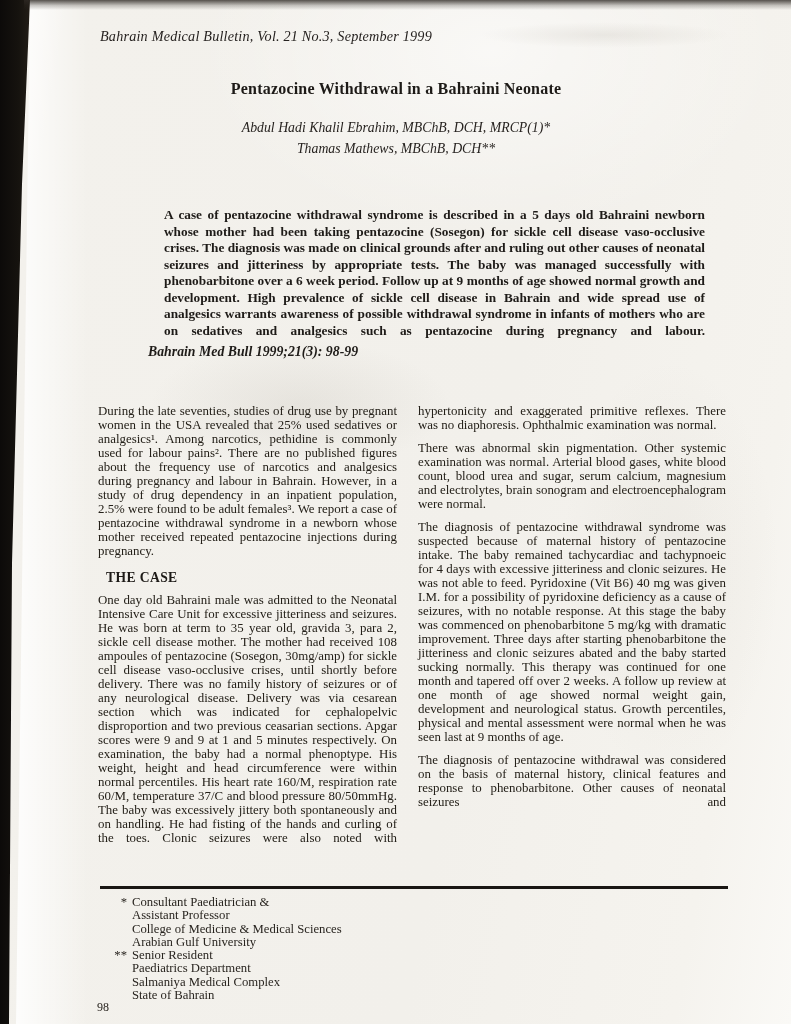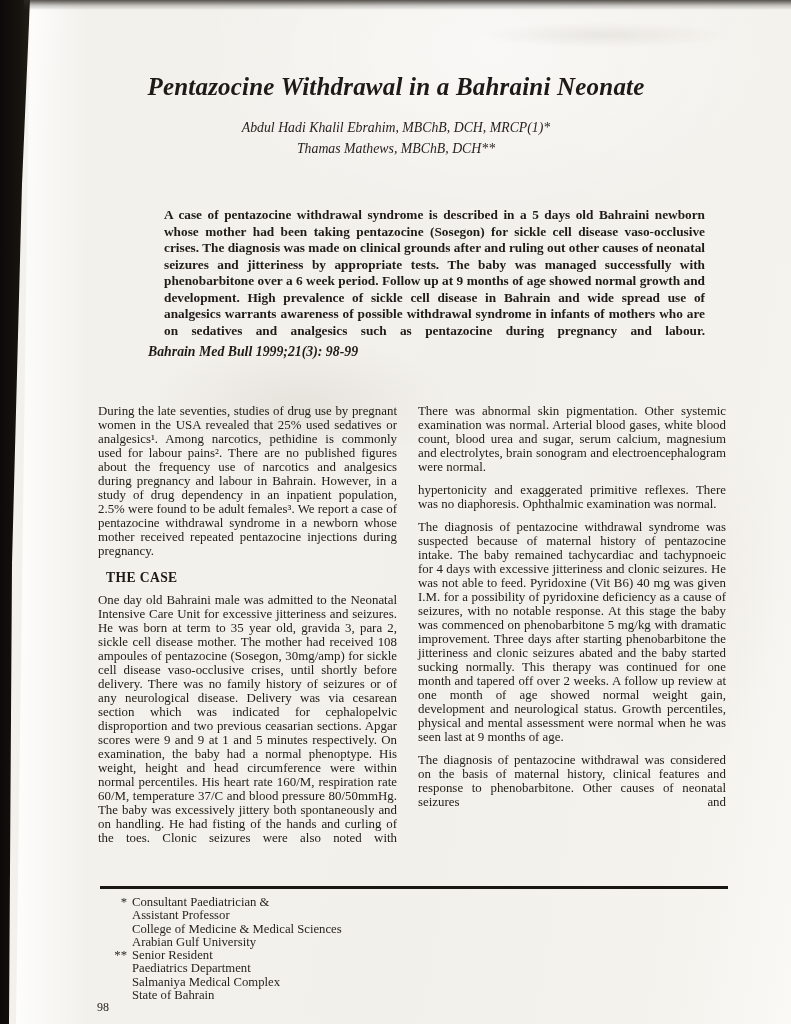--- a/index.html
+++ b/index.html
@@ -49,24 +49,23 @@
     left: 560px; top: 360px; width: 220px; height: 420px;
     background: radial-gradient(ellipse closest-side, rgba(150,142,128,0.08), rgba(150,142,128,0));
   }
 
   .journal-header {
     position: absolute; left: 100px; top: 28px;
     font-style: italic; font-size: 14.2px; letter-spacing: 0.2px;
     color: #262220;
   }
   .title {
-    position: absolute; left: 46px; top: 73px; width: 700px; margin: 0;
-    text-align: center; font-size: 25px; font-weight: bold; letter-spacing: 0.2px;
+    position: absolute; left: 46px; top: 80px; width: 700px; margin: 0;
+    text-align: center; font-size: 16px; font-weight: bold; letter-spacing: 0.2px;
     color: #1d1a17;
-    font-style: italic;
   }
   .author {
     position: absolute; left: 46px; width: 700px;
     text-align: center; font-style: italic; font-size: 13.8px; color: #272320;
   }
   .a1 { top: 120px; }
   .a2 { top: 141px; }
 
   .abstract {
     position: absolute; left: 148px; top: 191px; width: 541px; margin: 16px;
@@ -108,39 +107,40 @@
 <body>
 
 <div class="scan">
   <div class="edge-left"></div>
   <div class="edge-left-highlight"></div>
   <div class="edge-top"></div>
   <div class="showthrough st1"></div>
   <div class="showthrough st2"></div>
   <div class="showthrough st3"></div>
 
+  <div class="journal-header">Bahrain Medical Bulletin, Vol. 21 No.3, September 1999</div>
 
   <h1 class="title">Pentazocine Withdrawal in a Bahraini Neonate</h1>
 
   <div class="author a1">Abdul Hadi Khalil Ebrahim, MBChB, DCH, MRCP(1)*</div>
   <div class="author a2">Thamas Mathews, MBChB, DCH**</div>
 
   <p class="abstract">A case of pentazocine withdrawal syndrome is described in a 5 days old Bahraini newborn whose mother had been taking pentazocine (Sosegon) for sickle cell disease vaso-occlusive crises.  The diagnosis was made on clinical grounds after and ruling out other causes of neonatal seizures and jitteriness by appropriate tests.  The baby was managed successfully with phenobarbitone over a 6 week period.  Follow up at 9 months of age showed normal growth and development.  High prevalence of sickle cell disease in Bahrain and wide spread use of analgesics warrants awareness of possible withdrawal syndrome in infants of mothers who are on sedatives and analgesics such as pentazocine during pregnancy and labour.</p>
 
   <div class="citation">Bahrain Med Bull 1999;21(3): 98-99</div>
 
   <div class="col col-left">
     <p class="body-para">During the late seventies, studies of drug use by pregnant women in the USA revealed that 25% used sedatives or analgesics¹. Among narcotics, pethidine is commonly used for labour pains². There are no published figures about the frequency use of narcotics and analgesics during pregnancy and labour in Bahrain. However, in a study of drug dependency in an inpatient population, 2.5% were found to be adult females³. We report a case of pentazocine withdrawal syndrome in a newborn whose mother received repeated pentazocine injections during pregnancy.</p>
     <h2 class="section-heading">THE CASE</h2>
     <p class="body-para cont">One day old Bahraini male was admitted to the Neonatal Intensive Care Unit for excessive jitteriness and seizures. He was born at term to 35 year old, gravida 3, para 2, sickle cell disease mother. The mother had received 108 ampoules of pentazocine (Sosegon, 30mg/amp) for sickle cell disease vaso-occlusive crises, until shortly before delivery. There was no family history of seizures or of any neurological disease. Delivery was via cesarean section which was indicated for cephalopelvic disproportion and two previous ceasarian sections. Apgar scores were 9 and 9 at 1 and 5 minutes respectively. On examination, the baby had a normal phenoptype. His weight, height and head circumference were within normal percentiles. His heart rate 160/M, respiration rate 60/M, temperature 37/C and blood pressure 80/50mmHg. The baby was excessively jittery both spontaneously and on handling. He had fisting of the hands and curling of the toes. Clonic seizures were also noted with</p>
   </div>
 
   <div class="col col-right">
+    <p class="body-para">hypertonicity and exaggerated primitive reflexes. There was no diaphoresis. Ophthalmic examination was normal.</p>
     <p class="body-para">There was abnormal skin pigmentation. Other systemic examination was normal. Arterial blood gases, white blood count, blood urea and sugar, serum calcium, magnesium and electrolytes, brain sonogram and electroencephalogram were normal.</p>
-    <p class="body-para">hypertonicity and exaggerated primitive reflexes. There was no diaphoresis. Ophthalmic examination was normal.</p>
     <p class="body-para">The diagnosis of pentazocine withdrawal syndrome was suspected because of maternal history of pentazocine intake. The baby remained tachycardiac and tachypnoeic for 4 days with excessive jitteriness and clonic seizures. He was not able to feed. Pyridoxine (Vit B6) 40 mg was given I.M. for a possibility of pyridoxine deficiency as a cause of seizures, with no notable response. At this stage the baby was commenced on phenobarbitone 5 mg/kg with dramatic improvement. Three days after starting phenobarbitone the jitteriness and clonic seizures abated and the baby started sucking normally. This therapy was continued for one month and tapered off over 2 weeks. A follow up review at one month of age showed normal weight gain, development and neurological status. Growth percentiles, physical and mental assessment were normal when he was seen last at 9 months of age.</p>
     <p class="body-para cont">The diagnosis of pentazocine withdrawal was considered on the basis of maternal history, clinical features and response to phenobarbitone. Other causes of neonatal seizures and</p>
   </div>
 
   <div class="footer-rule"></div>
 
   <div class="footnotes">
     <div class="fn-row">
       <span class="fn-marker">*</span>
       <span class="fn-text">Consultant Paediatrician &amp;</span>

